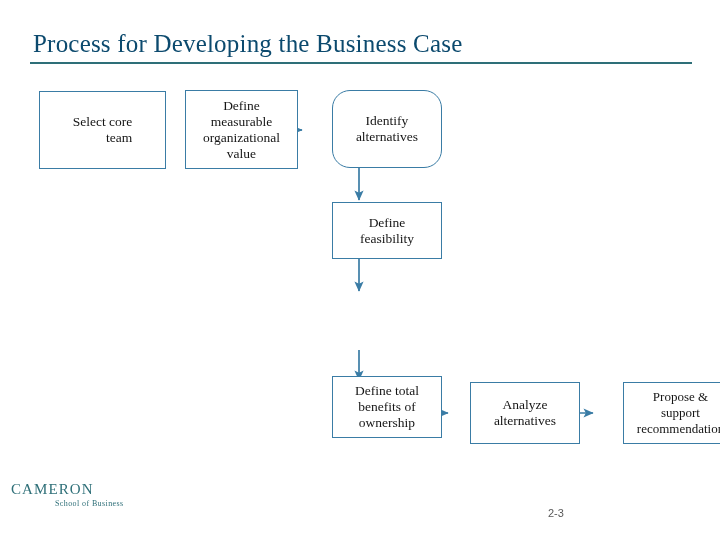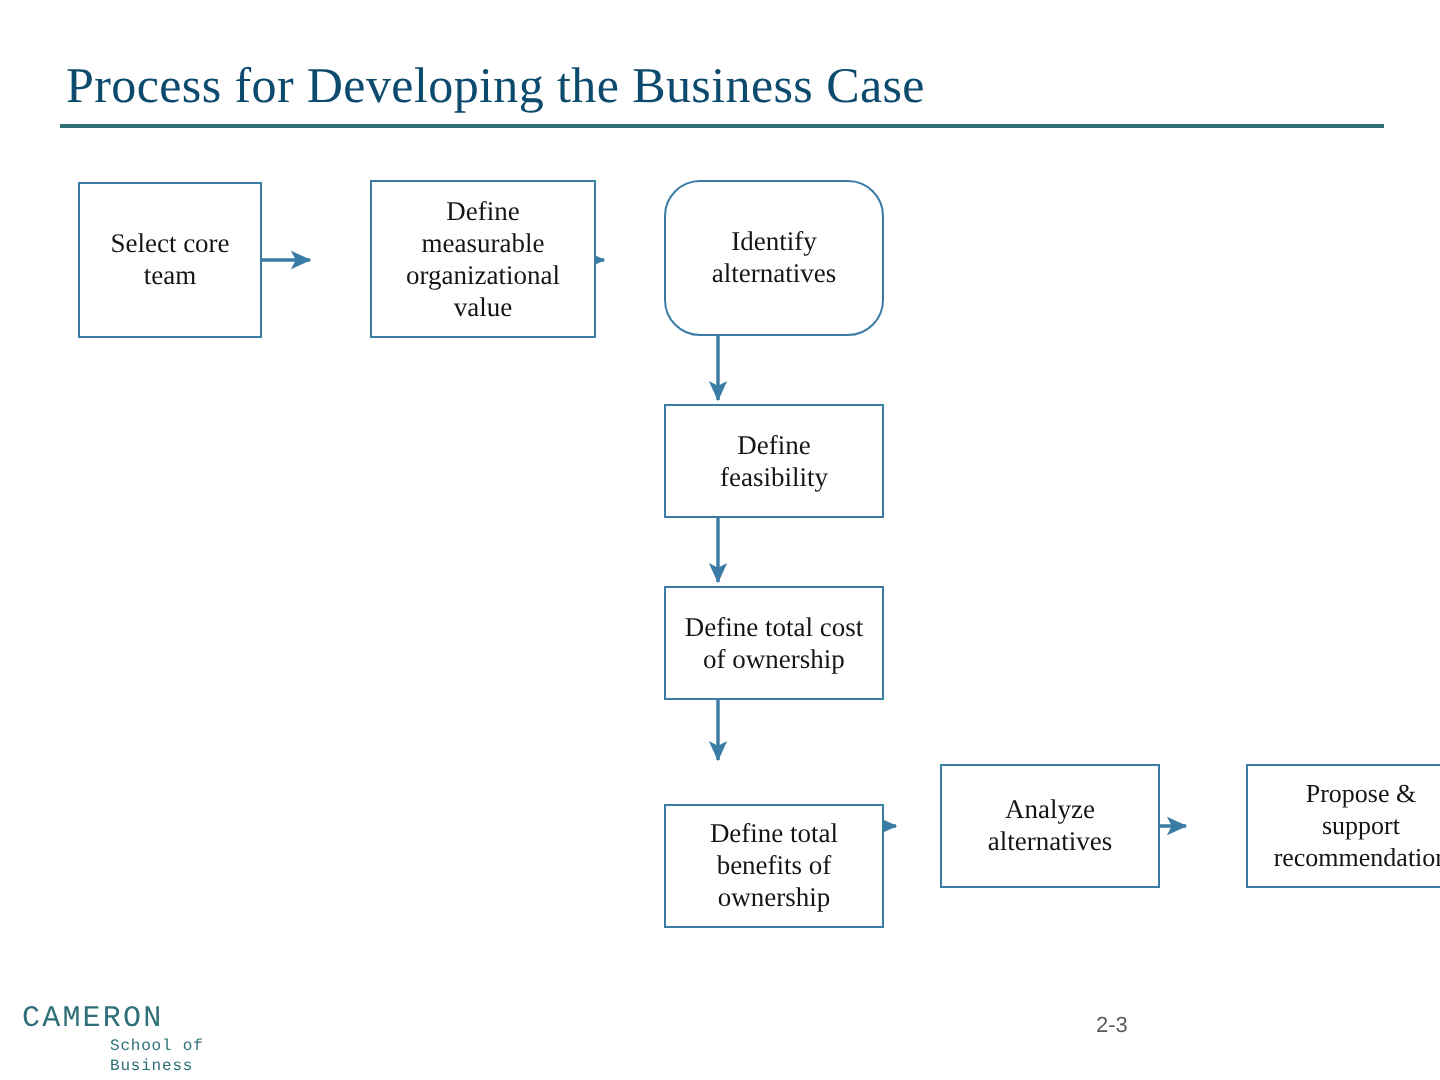--- a/index.html
+++ b/index.html
@@ -74,25 +74,25 @@
     position: absolute;
     left: 0; top: 0;
     width: 720px;
     height: 540px;
     pointer-events: none;
   }
   
   #logo {
     position: absolute;
     left: 11px;
-    top: 502px;
+    top: 482px;
     width: 120px;
     height: 30px;
     color: #2e6f78;
-    font-family: Liberation Mono, monospace;
+    font-family: Liberation Serif, serif;
   }
   #logo-main {
     display: block;
     font-size: 15px;
     line-height: 15px;
     letter-spacing: 1.1px;
     color: #2e6f78;
   }
   #logo-sub {
     display: block;
@@ -133,21 +133,21 @@
         <line x1="123" y1="130" x2="155" y2="130"></line>
         <line x1="270" y1="130" x2="302" y2="130"></line>
         <line x1="359" y1="168" x2="359" y2="200"></line>
         <line x1="359" y1="259" x2="359" y2="291"></line>
         <line x1="359" y1="350" x2="359" y2="380"></line>
         <line x1="414" y1="413" x2="448" y2="413"></line>
         <line x1="560" y1="413" x2="593" y2="413"></line>
       </g>
     </svg>
 
-    <div class="node" style="left:11px; top:91px; width:92px; height:78px;">
+    <div class="node" style="left:11px; top:91px; width:127px; height:78px;text-align:right;">
       <span class="node-label">Select core
 team</span>
     </div>
 
     <div class="node" style="left:157px; top:90px; width:113px; height:79px;">
       <span class="node-label">Define
 measurable
 organizational
 value</span>
     </div>
@@ -155,26 +155,22 @@
     <div class="node" style="left:304px; top:90px; width:110px; height:78px;border-radius:18px;">
       <span class="node-label">Identify
 alternatives</span>
     </div>
 
     <div class="node" style="left:304px; top:202px; width:110px; height:57px;">
       <span class="node-label">Define
 feasibility</span>
     </div>
 
-    <div class="node" style="left:304px; top:293px; width:110px; height:57px;">
-      <span class="node-label">Define total cost
-of ownership</span>
-    </div>
 
-    <div class="node" style="left:304px; top:402px; width:110px; height:62px;">
+    <div class="node" style="left:304px; top:376px; width:110px; height:62px;">
       <span class="node-label">Define total
 benefits of
 ownership</span>
     </div>
 
     <div class="node" style="left:442px; top:382px; width:110px; height:62px;">
       <span class="node-label">Analyze
 alternatives</span>
     </div>
 

